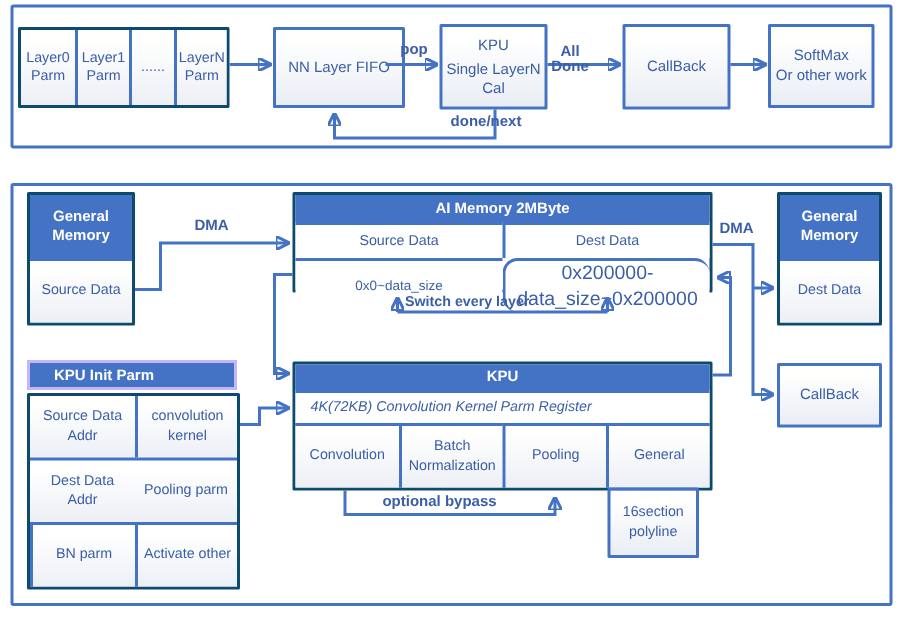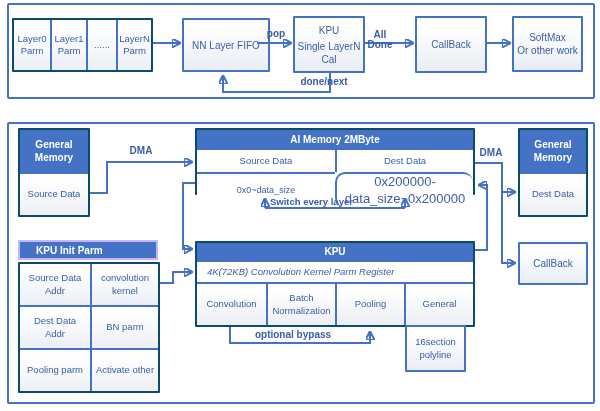--- a/index.html
+++ b/index.html
@@ -97,22 +97,22 @@
 
 <div class="hdr left" style="position:absolute;left:18px;top:240px;width:140px;height:20px;border:2px solid #c4b5fd;box-sizing:border-box;z-index:2;">KPU Init Parm</div>
 
 <div class="tbl" style="left:18px;top:262px;width:142px;height:131px;grid-template-columns:1.03fr 1fr;grid-template-rows:41px 43px 1fr;">
   <div class="cell">Source Data
 Addr</div>
   <div class="cell bl">convolution
 kernel</div>
   <div class="cell bt">Dest Data
 Addr</div>
+  <div class="cell bt">Pooling parm</div>
   <div class="cell bt bl">BN parm</div>
-  <div class="cell bt">Pooling parm</div>
   <div class="cell bt bl">Activate other</div>
 </div>
 
 <div class="tbl" style="left:195px;top:241px;width:280px;height:86px;grid-template-columns:repeat(4,1fr);grid-template-rows:17px 22px 1fr;">
   <div class="hdr span4">KPU</div>
   <div class="cell white bt span4" style="justify-content:flex-start;padding-left:10px;text-align:left;font-style:italic;">4K(72KB) Convolution Kernel Parm Register</div>
   <div class="cell bt">Convolution</div>
   <div class="cell bt bl">Batch
 Normalization</div>
   <div class="cell bt bl">Pooling</div>

